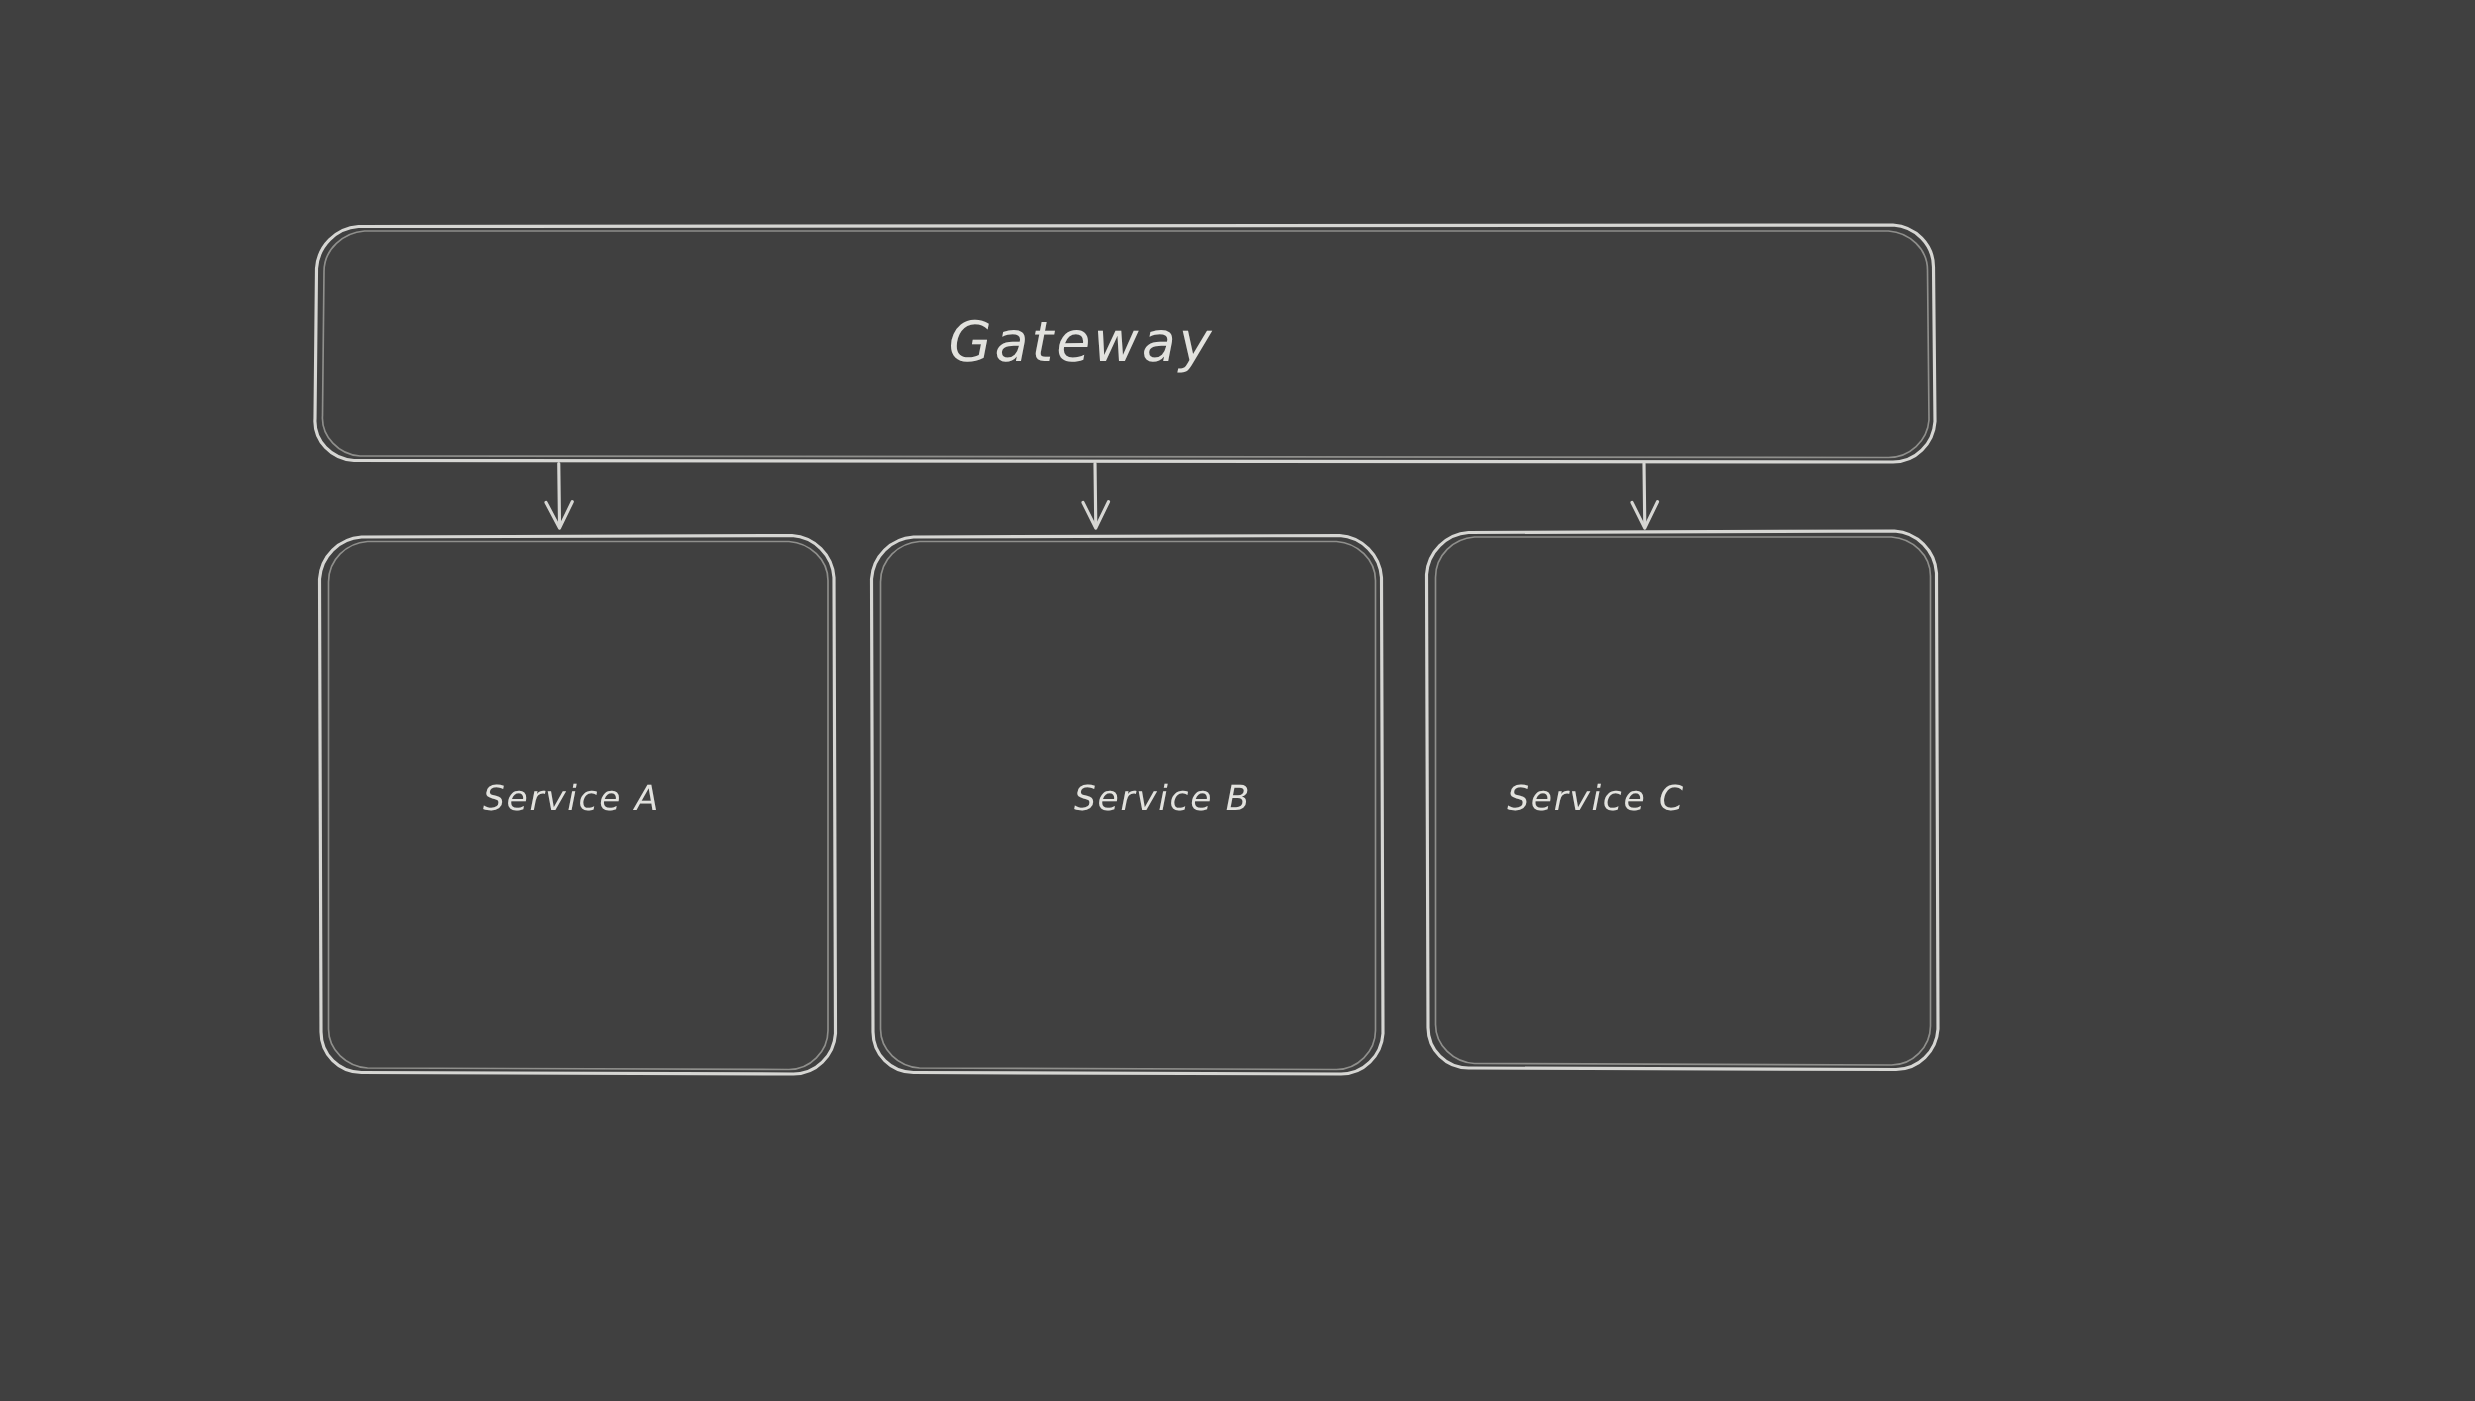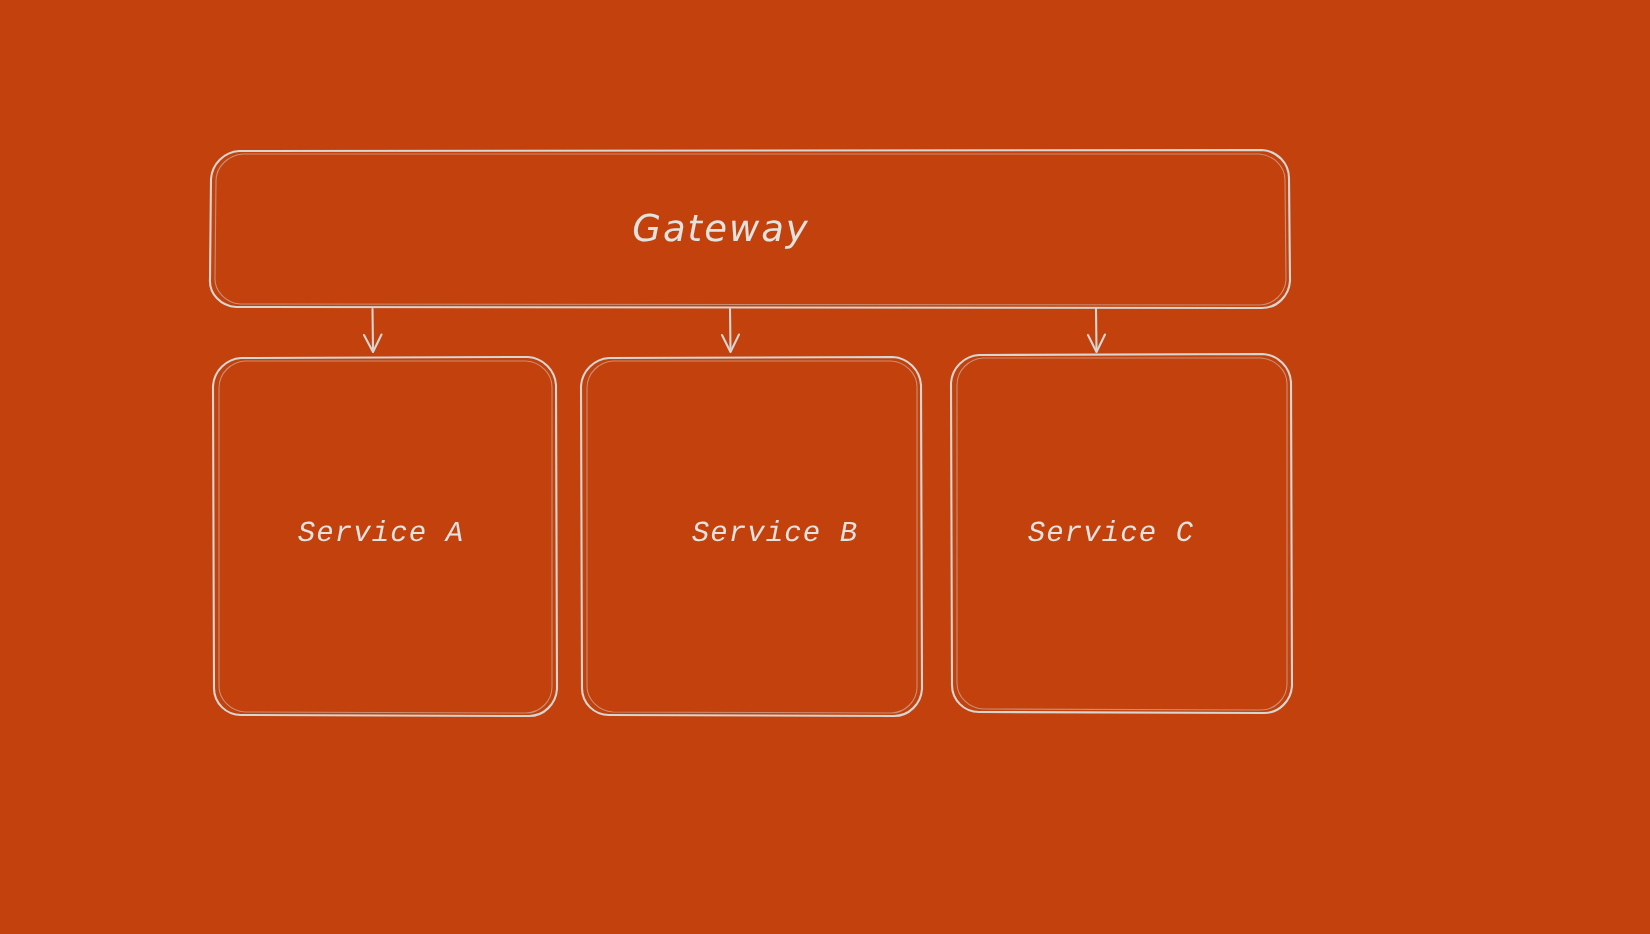--- a/index.html
+++ b/index.html
@@ -39,33 +39,32 @@
     text-align: center;
     transform: translate(-50%, -50%);
     user-select: none;
     text-rendering: geometricPrecision;
   }
   .node-label.title {
     font-size: 37px;
     letter-spacing: 2px;
   }
   .node-label.service {
-    font-size: 29px;
+    font-size: 23px;
     letter-spacing: 1.1px;
-    font-family: Liberation Mono, monospace;
   }
   .hit-area {
     position: absolute;
     background: transparent;
   }
 </style>
 </head>
 <body style="background: rgb(18, 18, 18);">
 
-<div id="canvas" style="background: #c2410c;">
+<div id="canvas" style="background: #404040;">
 
   <svg id="diagram-svg" viewBox="0 0 1650 934" xmlns="http://www.w3.org/2000/svg">
 
     <g>
       <path d="M 239 151
                C 224 152 212 164 211 179
                L 210 279
                C 209 294 221 306 236 307
                L 1262 308
                C 1277 308 1289 296 1290 281
@@ -161,20 +160,20 @@
       <path d="M 1088 335 L 1096.5 352 L 1105 334.5" fill="none" stroke="#d6d6d3" stroke-width="2.1" stroke-linecap="round" stroke-linejoin="round"></path>
     </g>
   </svg>
 
   <div class="node-label title" style="left:721px; top:228px;">Gateway</div>
 
   <div class="node-label service" style="left:381px; top:533px;">Service A</div>
 
   <div class="node-label service" style="left:775px; top:533px;">Service B</div>
 
-  <div class="node-label service" style="left:1111px; top:533px;">Service C</div>
+  <div class="node-label service" style="left:1064px; top:533px;">Service C</div>
 
   <div class="hit-area" style="left:211px; top:150px; width:1079px; height:158px;"></div>
   <div class="hit-area" style="left:213px; top:357px; width:344px; height:359px;"></div>
   <div class="hit-area" style="left:581px; top:357px; width:341px; height:359px;"></div>
   <div class="hit-area" style="left:951px; top:354px; width:341px; height:359px;"></div>
 
 </div>
 
 </body></html>

